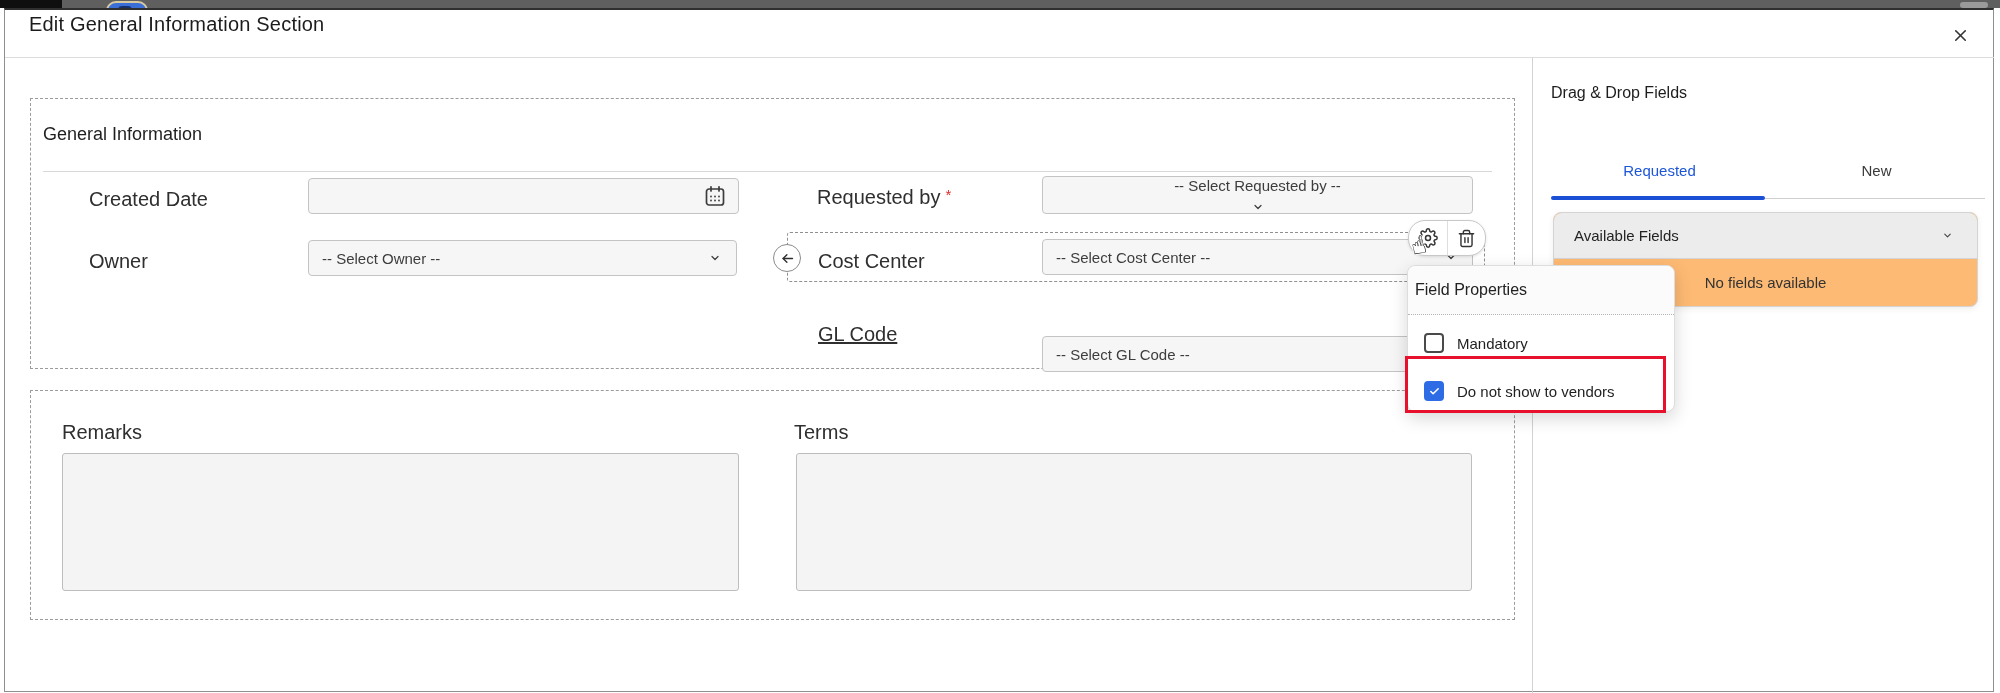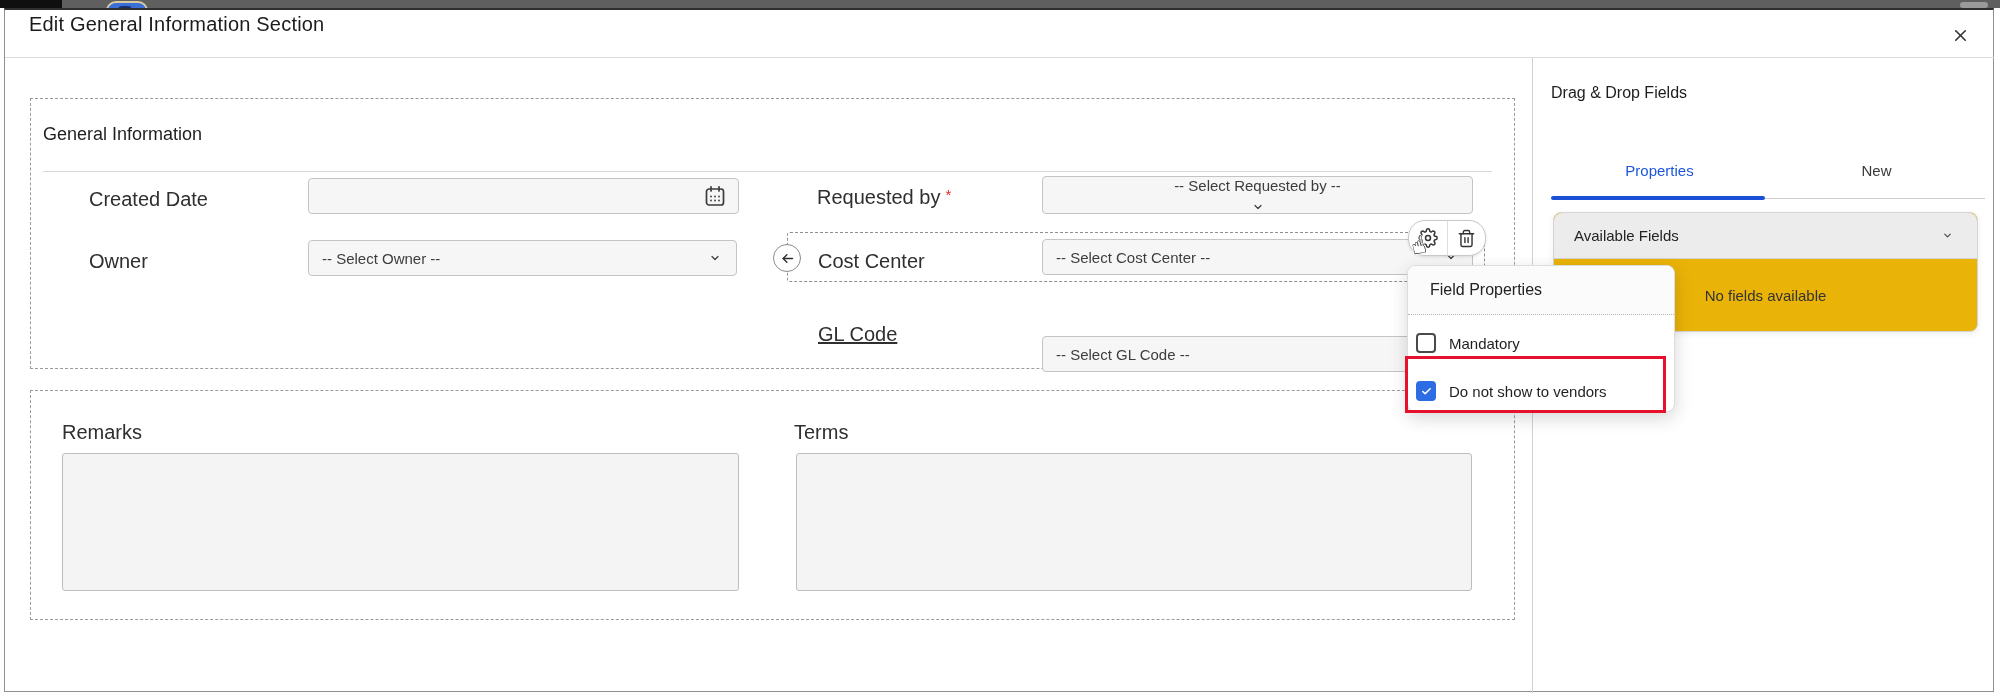--- a/index.html
+++ b/index.html
@@ -65,23 +65,23 @@
     display:flex;align-items:center;z-index:30;box-shadow:0 1px 3px rgba(0,0,0,.12);}
   .pill .half{width:50%;height:100%;display:flex;align-items:center;justify-content:center;cursor:pointer;}
   .pill .half + .half{border-left:1px solid #dedede;}
   .hand-cursor{left:1411px;top:233px;font-size:25px;color:#000;z-index:50;transform:rotate(-14deg);
     text-shadow:-1px 0 #fff,1px 0 #fff,0 -1px #fff,0 1px #fff;line-height:1;}
 
   
   .popup{left:1407px;top:265px;width:268px;height:147px;background:#fff;border:1px solid #ddd;border-radius:8px;
     box-shadow:0 6px 18px rgba(0,0,0,.16);z-index:40;box-sizing:border-box;}
   .popup-header{position:absolute;left:0;top:0;right:0;height:49px;background:#fbfbfb;
-    border-bottom:1px dotted #b5b5b5;border-radius:8px 8px 0 0;display:flex;align-items:center;padding-left:22px;box-sizing:border-box;}
+    border-bottom:1px dotted #b5b5b5;border-radius:8px 8px 0 0;display:flex;align-items:center;padding-left:7px;box-sizing:border-box;}
   .popup-header .txt{font-size:16px;font-weight:500;color:#222;}
-  .popup-row{position:absolute;left:0;right:0;display:flex;align-items:center;padding-left:8px;box-sizing:border-box;cursor:pointer;}
+  .popup-row{position:absolute;left:0;right:0;display:flex;align-items:center;padding-left:16px;box-sizing:border-box;cursor:pointer;}
   .row-mandatory{top:56px;height:42px;}
   .row-vendors{top:104px;height:42px;}
   .cbox{width:20px;height:20px;border:2px solid #4a4a4a;border-radius:4px;background:#fff;box-sizing:border-box;
     display:flex;align-items:center;justify-content:center;flex:0 0 auto;}
   .cbox.checked{background:#2d6ce5;border-color:#2d6ce5;}
   .popup-row .lbl{margin-left:13px;font-size:15px;color:#1f1f1f;white-space:nowrap;}
   .red-box{left:1405px;top:356px;width:261px;height:57px;border:3px solid #e8112d;z-index:45;box-sizing:border-box;}
 
   
   .remarks-label{left:62px;top:421px;}
@@ -91,21 +91,21 @@
   .terms-ta{left:796px;top:453px;width:676px;height:138px;}
 
   
   .sb-title{left:1551px;top:84px;font-size:16px;font-weight:500;color:#1d1d1d;}
   .tab{position:absolute;top:150px;height:40px;width:217px;display:flex;align-items:center;justify-content:center;
     font-size:15px;cursor:pointer;}
   .tab-available{left:1551px;color:#1d56d8;font-weight:500;}
   .tab-new{left:1768px;color:#3a3a3a;}
   .tab-underline-active{left:1551px;top:196px;width:214px;height:4px;background:#1a4fd6;border-radius:2px;}
   .tab-underline-rest{left:1765px;top:198px;width:220px;height:1px;background:#cfcfcf;}
-  .panel{left:1553px;top:212px;width:425px;height:120px;border:1px solid #d4d4d4;border-radius:8px;background:#eab308;
+  .panel{left:1553px;top:212px;width:425px;height:95px;border:1px solid #d4d4d4;border-radius:8px;background:#fdba74;
     box-shadow:0 2px 6px rgba(0,0,0,.07);box-sizing:border-box;z-index:10;}
   .panel-header{position:absolute;left:0;top:0;right:0;height:46px;background:#ececec;border-bottom:1px solid #d4d4d4;
     border-radius:8px 8px 0 0;display:flex;align-items:center;justify-content:space-between;padding:0 22px 0 20px;box-sizing:border-box;cursor:pointer;}
   .panel-header .txt{font-size:15px;font-weight:500;color:#232323;}
   .panel-empty{position:absolute;left:0;top:46px;right:0;bottom:0;display:flex;align-items:center;justify-content:center;
     font-size:15px;color:#333;}
 
   svg{display:block;}
 </style>
 </head>
@@ -247,21 +247,21 @@
 </div>
 <div class="abs red-box"></div>
 
 <div class="abs dashed-box sec2"></div>
 <div class="abs field-label remarks-label">Remarks</div>
 <div class="abs textarea remarks-ta"></div>
 <div class="abs field-label terms-label">Terms</div>
 <div class="abs textarea terms-ta"></div>
 
 <div class="abs sb-title">Drag &amp; Drop Fields</div>
-<div class="tab tab-available">Properties</div>
+<div class="tab tab-available">Requested</div>
 <div class="tab tab-new">New</div>
 <div class="abs tab-underline-active"></div>
 <div class="abs tab-underline-rest"></div>
 
 <div class="abs panel">
   <div class="panel-header">
     <span class="txt">Available Fields</span>
     <span class="icon">
       <svg width="15" height="11" viewBox="0 0 24 24" fill="none" stroke="#444" stroke-width="2.4" stroke-linecap="round" stroke-linejoin="round">
           <polyline points="6 9 12 15 18 9"></polyline>

